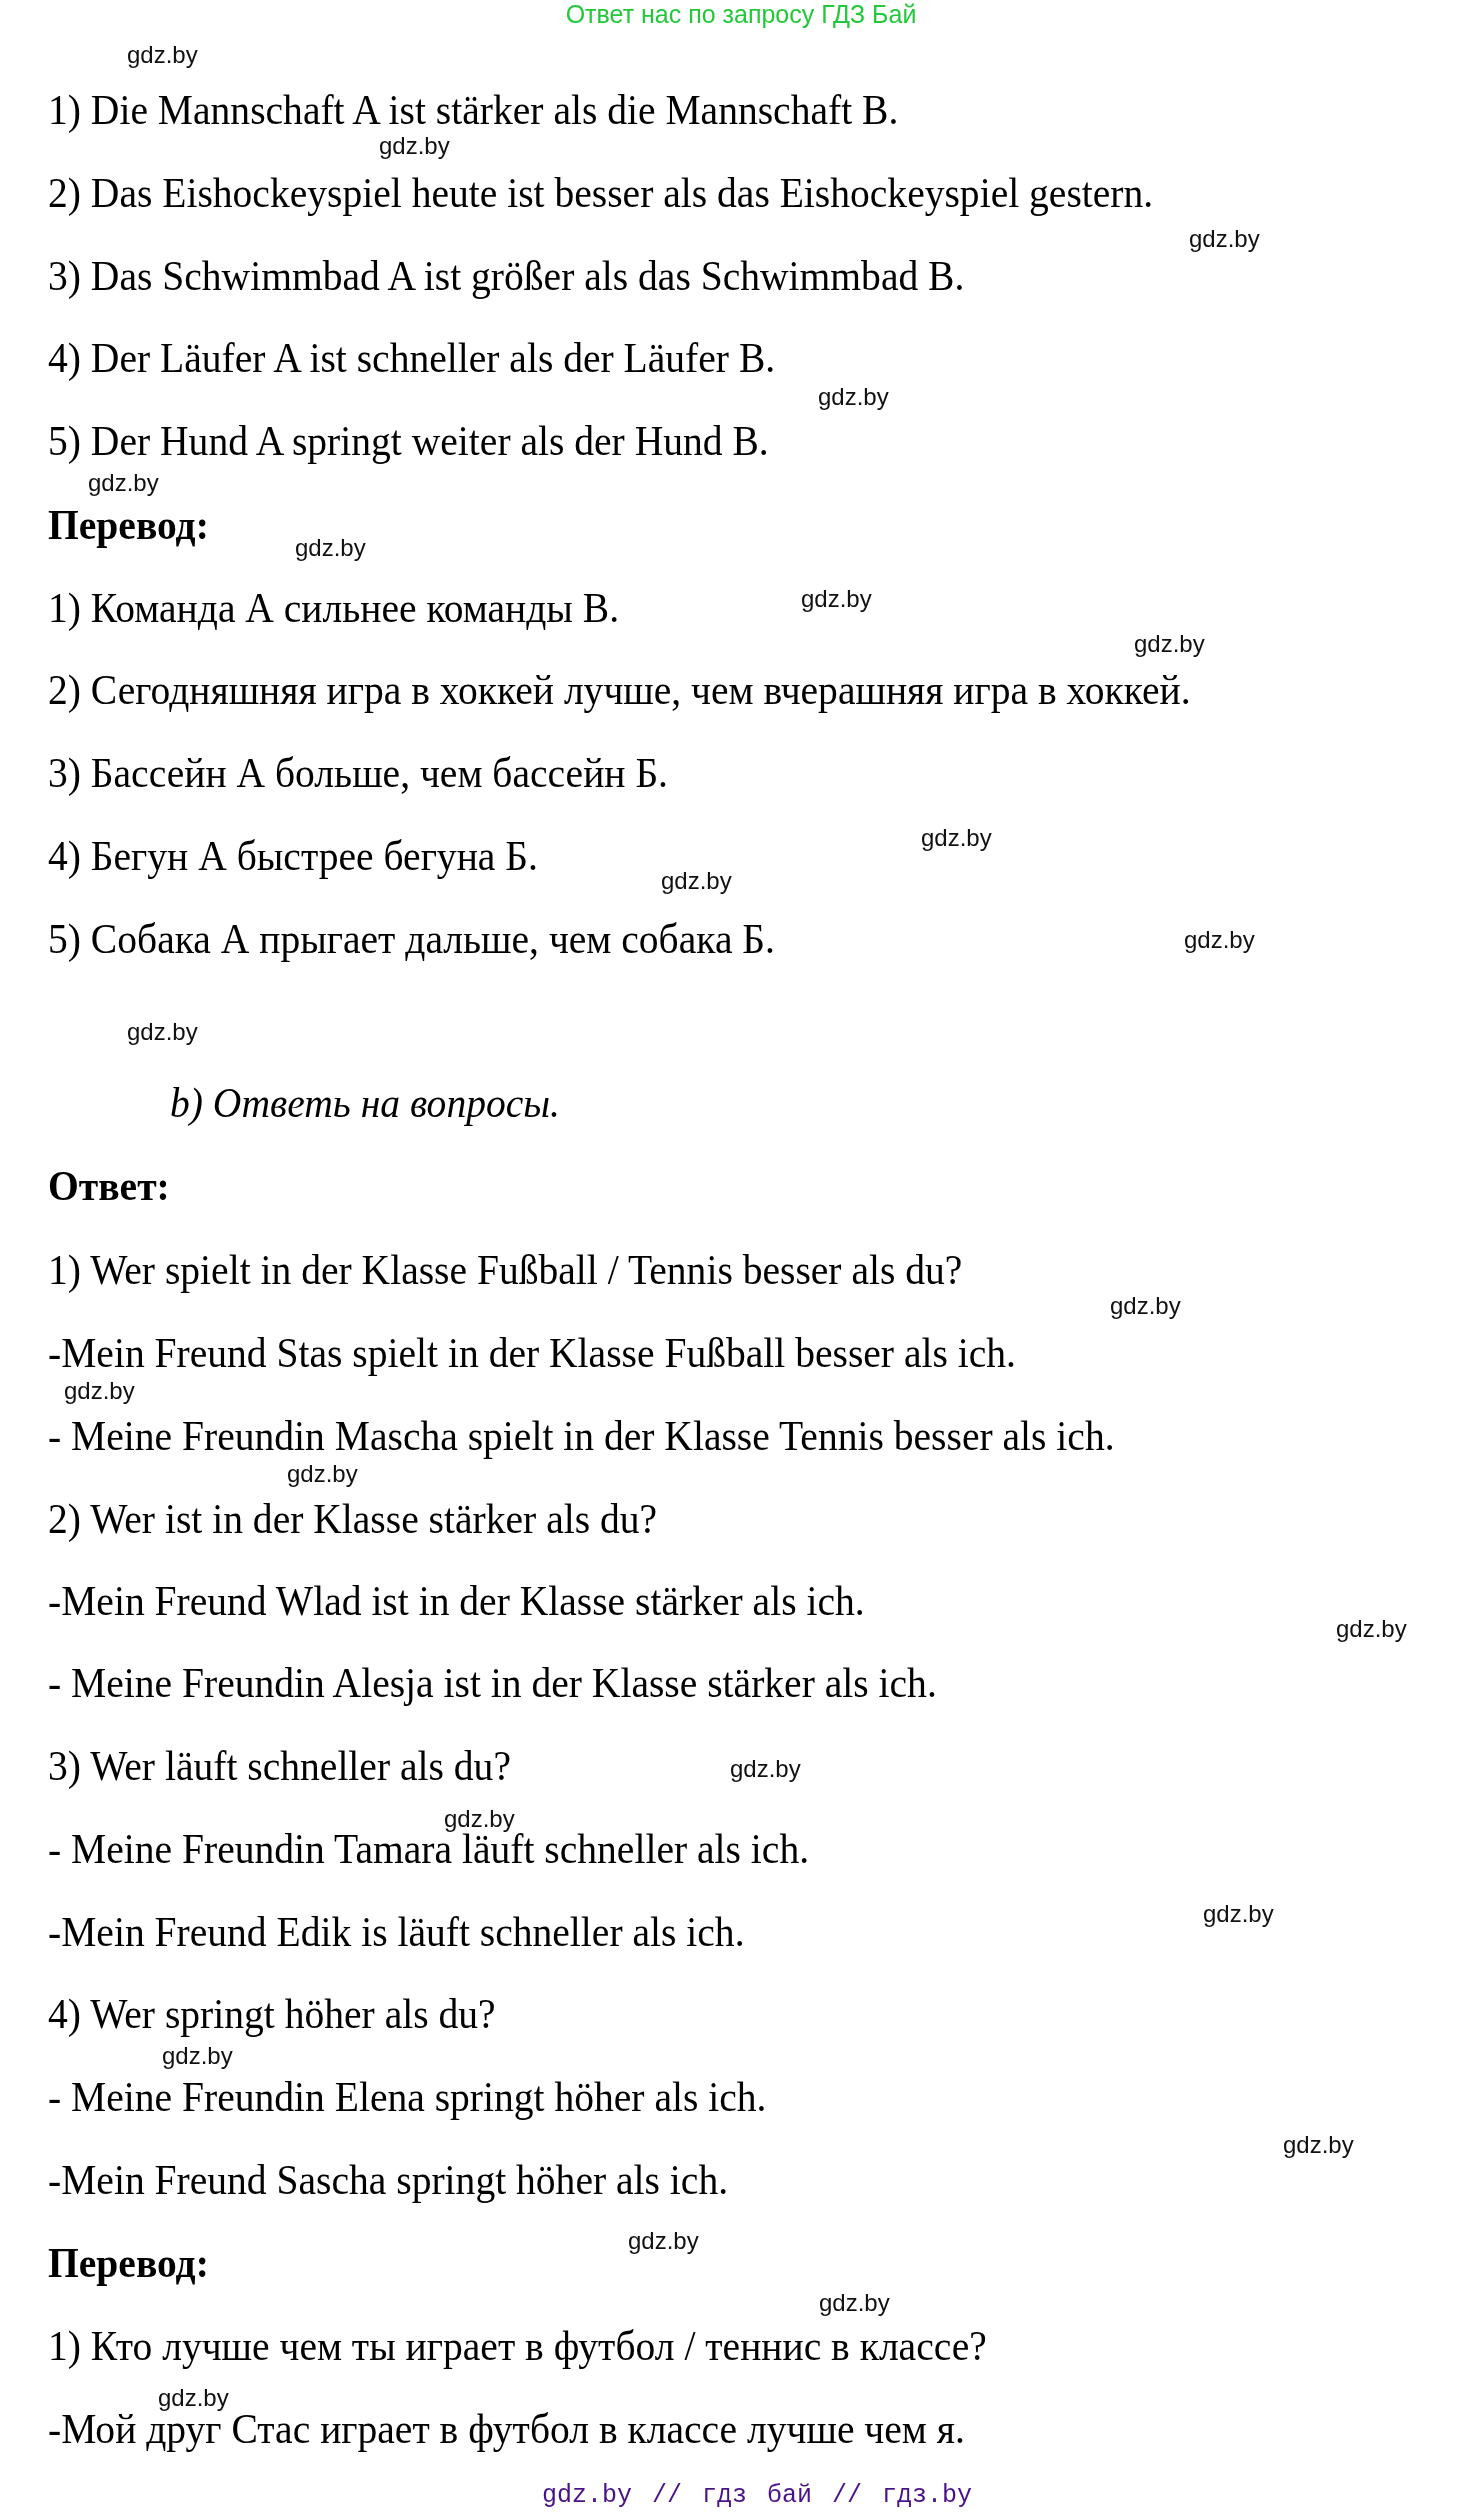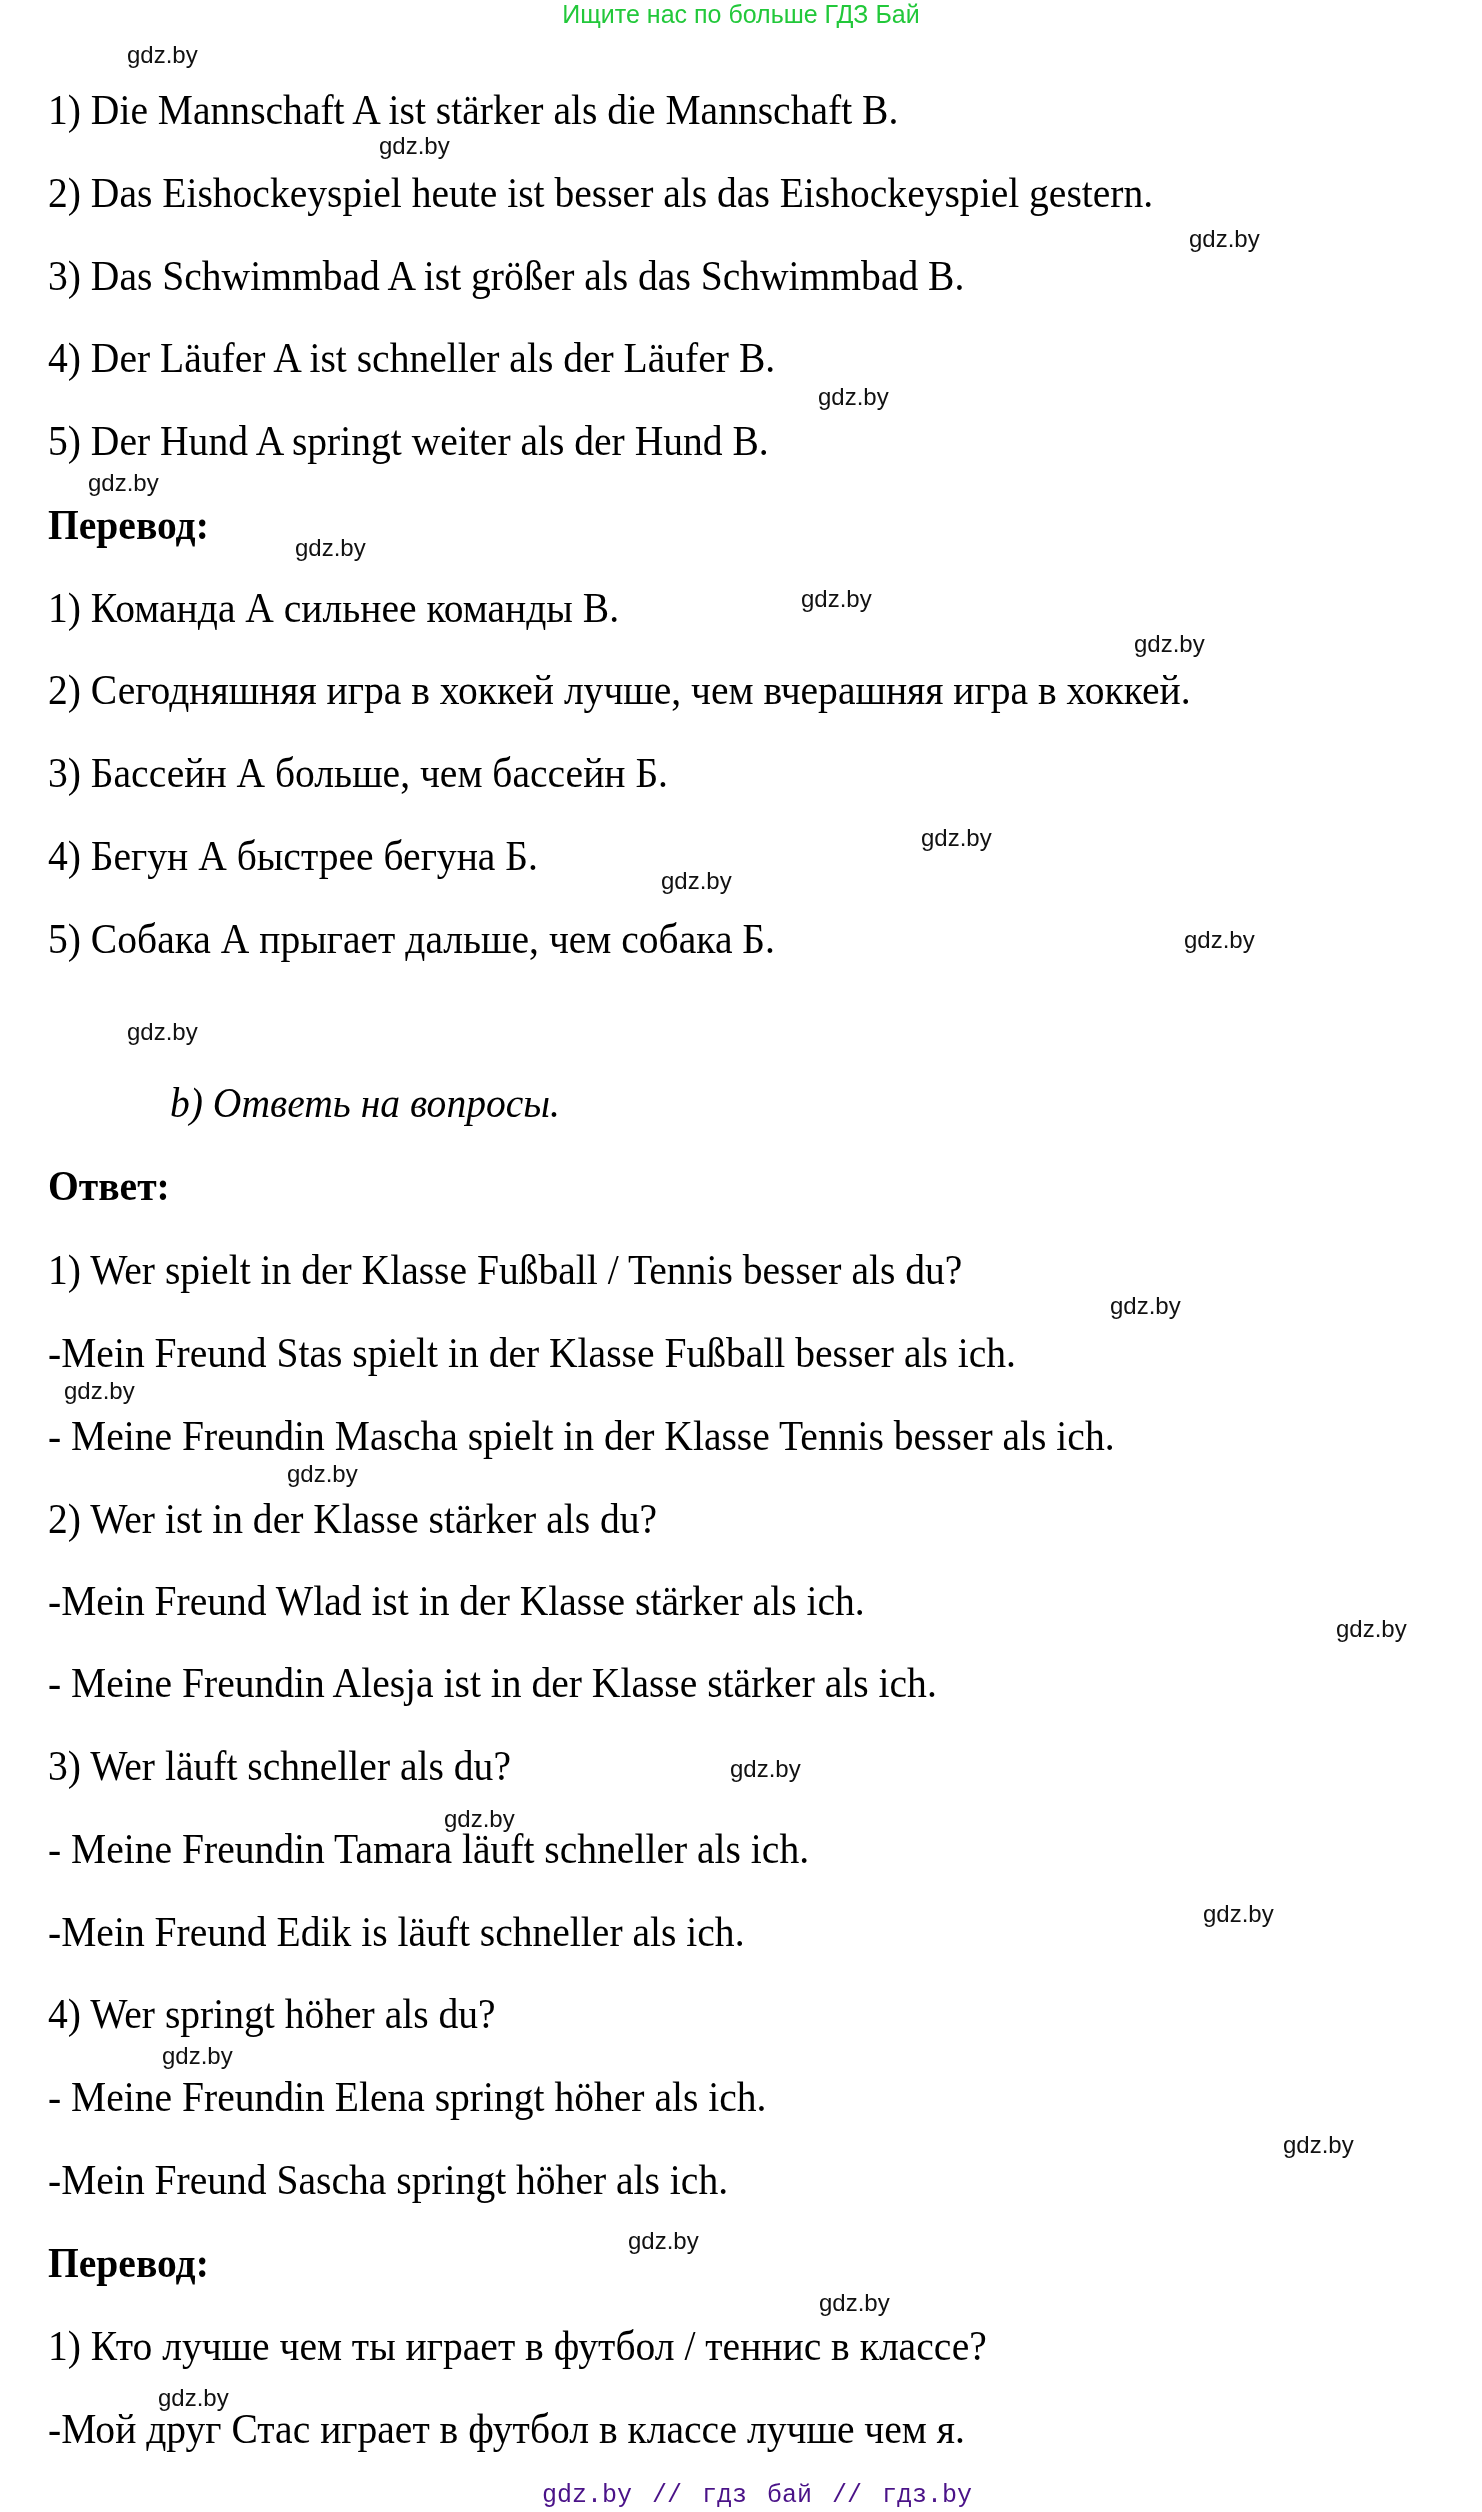--- a/index.html
+++ b/index.html
@@ -7,21 +7,21 @@
   .line { position:absolute; left:48px; font-family:"Liberation Serif", serif; font-size:43px; line-height:50px; color:#000; white-space:nowrap; transform:scaleX(0.92); transform-origin:left center; }
   .bold { font-weight:bold; }
   .italic { font-style:italic; }
   .wm { position:absolute; font-family:"Liberation Sans", sans-serif; font-size:24px; line-height:26.5px; color:#111; white-space:nowrap; }
   .header { position:absolute; top:0px; left:0; width:1482px; text-align:center; font-family:"Liberation Sans", sans-serif; font-size:25px; line-height:28px; color:#22c83a; }
   .footer { position:absolute; top:2481px; left:5px; width:1482px; text-align:center; font-family:Liberation Mono, monospace; font-size:25px; line-height:30px; color:#4a1288; word-spacing:5px;margin-left:11px; }
 </style>
 </head>
 <body>
 
-<div class="header">Ищите нас по больше ГДЗ Бай</div>
+<div class="header">Ответ нас по запросу ГДЗ Бай</div>
 
 <div class="line" style="top:85px">1)  Die Mannschaft A ist stärker als die Mannschaft B.</div>
 <div class="line" style="top:168px">2)  Das Eishockeyspiel heute ist besser als das Eishockeyspiel gestern.</div>
 <div class="line" style="top:251px">3)  Das Schwimmbad A ist größer als das Schwimmbad B.</div>
 <div class="line" style="top:333px">4)  Der Läufer A ist schneller als der Läufer B.</div>
 <div class="line" style="top:416px">5)  Der Hund A springt weiter als der Hund B.</div>
 
 <div class="line bold" style="top:500px">Перевод:</div>
 <div class="line" style="top:583px">1) Команда А сильнее команды В.</div>
 <div class="line" style="top:665px">2) Сегодняшняя игра в хоккей лучше, чем вчерашняя игра в хоккей.</div>

